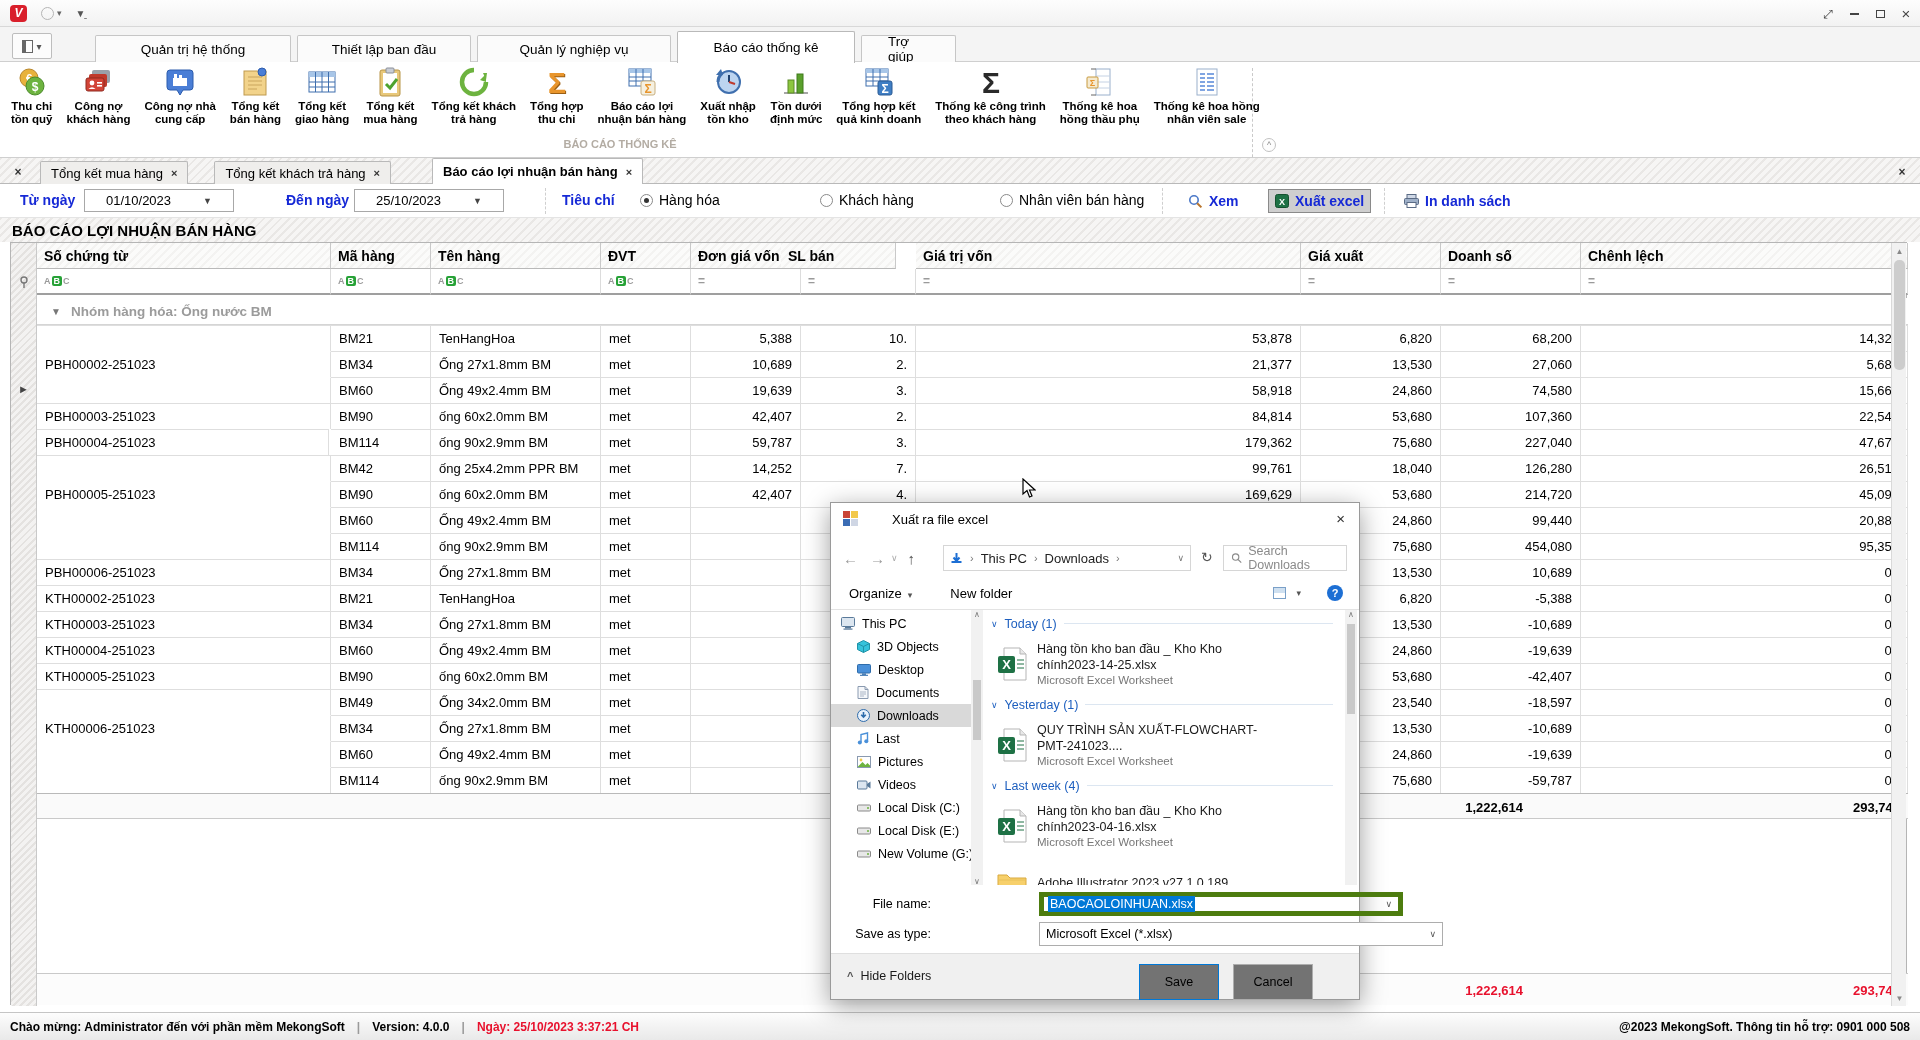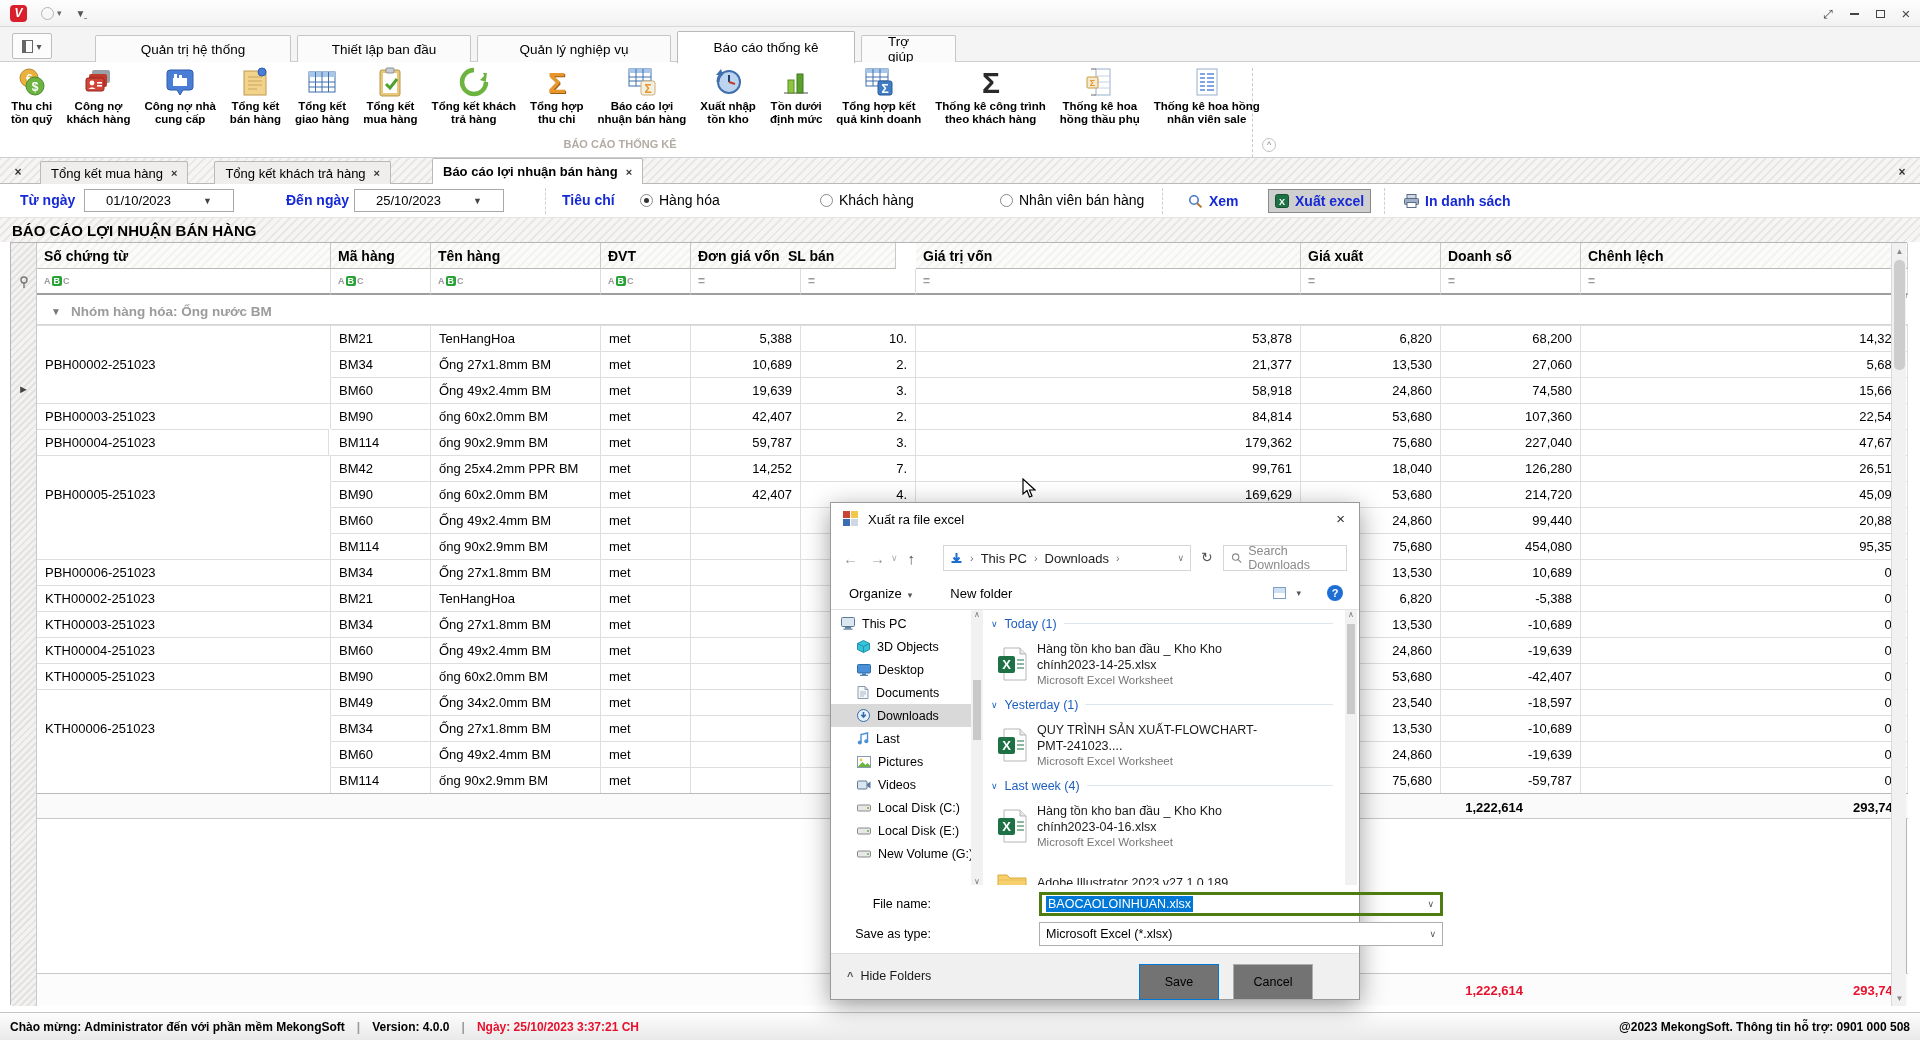--- a/index.html
+++ b/index.html
@@ -105,21 +105,21 @@
   
   .statusbar{position:absolute;left:0;top:1012px;width:1920px;height:28px;background:linear-gradient(#fdfdfd,#e9e9e9);
     border-top:1px solid #c5c5c5;display:flex;align-items:center;font-size:12px;font-weight:bold;}
   .statusbar .sep{color:#9a9a9a;margin:0 12px;}
   .st-right{position:absolute;right:10px;}
   .st-red{color:#e8112d;}
 
   
   .dialog{position:absolute;left:830px;top:502px;width:530px;height:498px;background:#fff;border:1px solid #9a9a9a;
     box-shadow:0 6px 24px rgba(0,0,0,.38);font-size:13px;}
-  .dlg-title{position:absolute;left:0;top:0;width:100%;height:32px;display:flex;align-items:center;background:#fff;}
+  .dlg-title{position:absolute;left:0;top:0;width:100%;height:32px;display:flex;align-items:center;background:#fff;gap:24px;}
   .dlg-appico{width:16px;height:16px;margin-left:12px;position:relative;}
   .dlg-appico i{position:absolute;width:7px;height:7px;}
   .dlg-title .t{margin-left:9px;font-size:13px;}
   .dlg-x{position:absolute;right:14px;top:7px;font-size:15px;color:#333;}
   .dlg-nav{position:absolute;left:0;top:38px;width:100%;height:34px;display:flex;align-items:center;}
   .nav-a{color:#999;font-size:15px;margin-left:12px;}
   .nav-a.up{color:#555;margin-left:10px;}
   .nav-v{color:#aaa;font-size:9px;margin-left:6px;}
   .addr{position:absolute;left:112px;top:4px;width:248px;height:26px;border:1px solid #d6d6d6;display:flex;align-items:center;}
   .addr .crumb{font-size:13px;margin-left:7px;color:#222;}
@@ -149,21 +149,21 @@
   .fgroup .line{flex:1;height:1px;background:#dce6f1;margin-right:10px;}
   .fgroup .v{font-size:9px;color:#1d5fbf;}
   .fitem{height:58px;display:flex;align-items:center;gap:10px;padding-left:6px;}
   .fname{font-size:12.5px;line-height:1.25;color:#1a1a1a;width:250px;}
   .ftype{font-size:11.5px;color:#777;margin-top:1px;}
   .fscroll{position:absolute;right:2px;top:0;width:12px;height:276px;background:#f1f1f1;font-size:8px;color:#777;
     text-align:center;}
   .fthumb{position:absolute;right:4px;top:14px;width:8px;height:90px;background:#c9c9c9;}
   .dlg-fn{position:absolute;left:0;top:388px;width:100%;height:26px;display:flex;align-items:center;}
   .dlg-fn .lbl,.dlg-st .lbl{width:100px;text-align:right;font-size:12.5px;}
-  .fn-input{position:absolute;left:108px;width:404px;height:24px;border:3px solid #4d7c0f;display:flex;align-items:center;
+  .fn-input{position:absolute;left:108px;width:364px;height:24px;border:5px solid #4d7c0f;display:flex;align-items:center;
     padding-left:4px;position:relative;}
   .fn-sel{background:#0078d7;color:#fff;font-size:12.5px;padding:1px 2px;}
   .fn-dd{position:absolute;right:6px;font-size:9px;color:#555;}
   .dlg-st{position:absolute;left:0;top:418px;width:100%;height:26px;display:flex;align-items:center;}
   .st-select{position:absolute;left:108px;width:404px;height:24px;border:1px solid #adadad;background:#fff;
     display:flex;align-items:center;padding-left:6px;font-size:12.5px;position:relative;}
   .dlg-footer{position:absolute;left:0;bottom:0;width:100%;height:46px;background:#f0f0f0;border-top:1px solid #dfdfdf;}
   .hidefolders{position:absolute;left:16px;top:15px;font-size:12.5px;color:#1a1a1a;display:flex;gap:7px;align-items:center;}
   .hidefolders .up{color:#555;font-weight:bold;font-size:11px;}
   .btn{position:absolute;top:10px;width:80px;height:36px;background:#737373;border:1px solid #adadad;font-size:12.5px;

